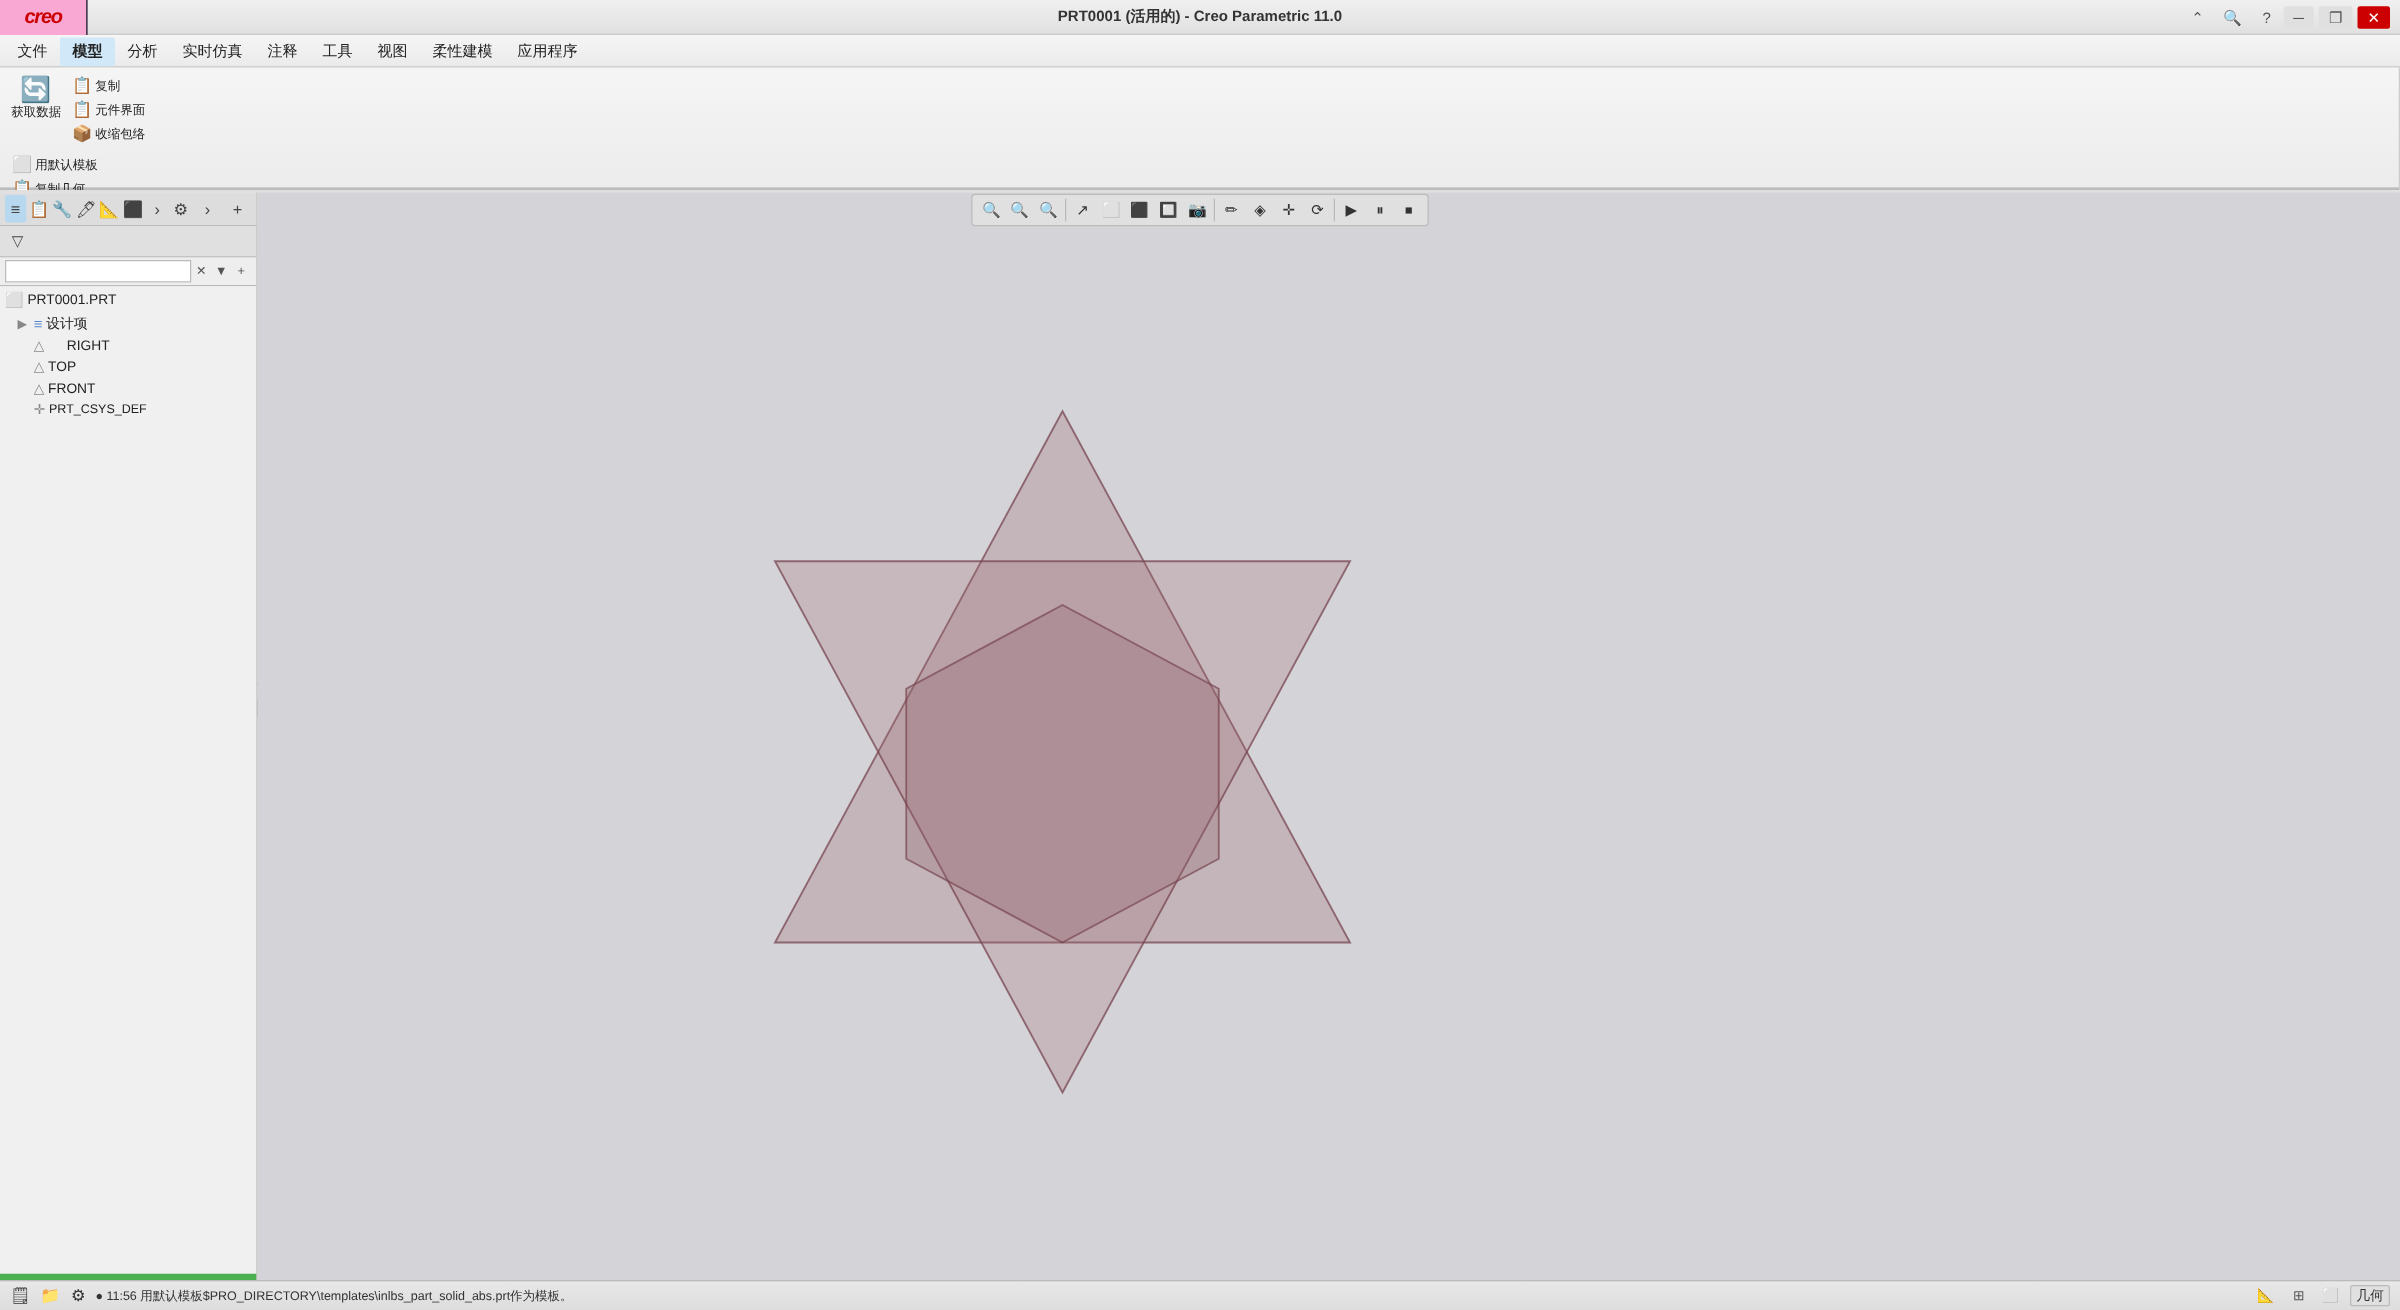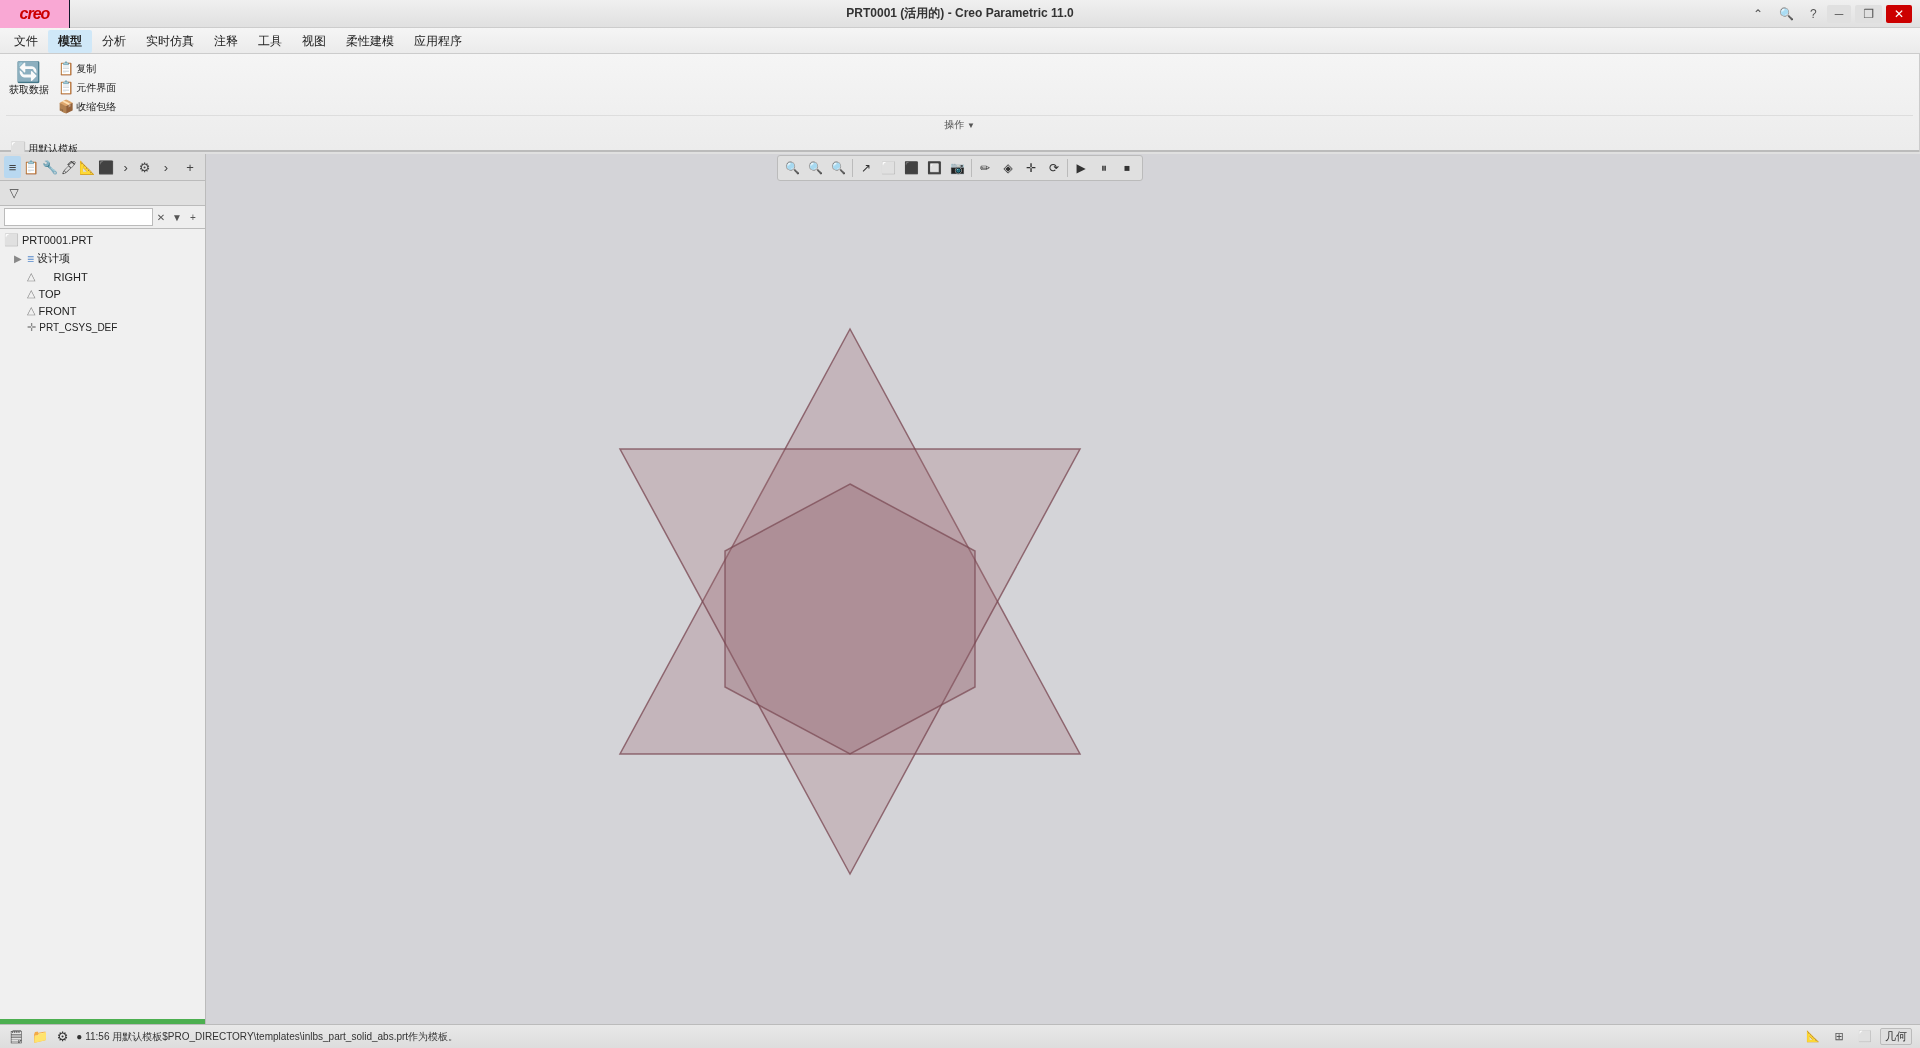--- a/index.html
+++ b/index.html
@@ -352,21 +352,20 @@
         <div class="ribbon-btn-small">
             <span class="icon-sm">📋</span>
             <span>元件界面</span>
           </div>
         <div class="ribbon-btn-small">
             <span class="icon-sm">📦</span>
             <span>收缩包络</span>
           </div>
       </div>
     </div>
-    <div class="ribbon-group-label">操作 <span style="font-size:8px;">▼</span></div>
   </div>
 
   <div class="ribbon-group">
     <div style="display:flex;flex-direction:column;gap:2px;flex:1;padding-top:4px;">
       <div class="ribbon-btn-small">
           <span class="icon-sm">⬜</span>
           <span>用默认模板</span>
         </div>
       <div class="ribbon-btn-small">
           <span class="icon-sm">📋</span>

